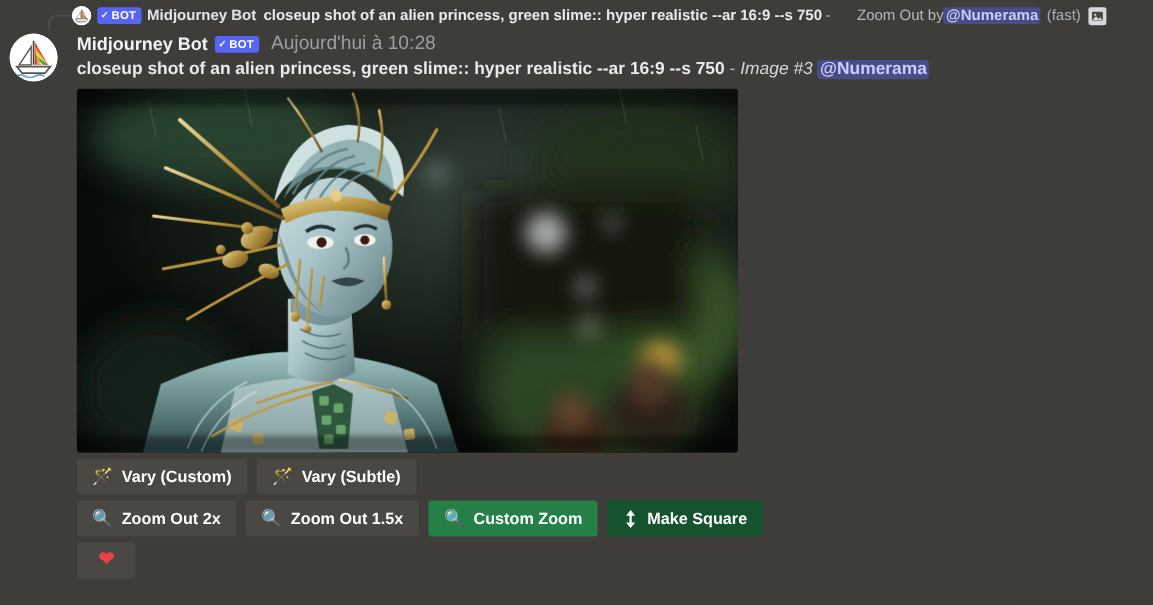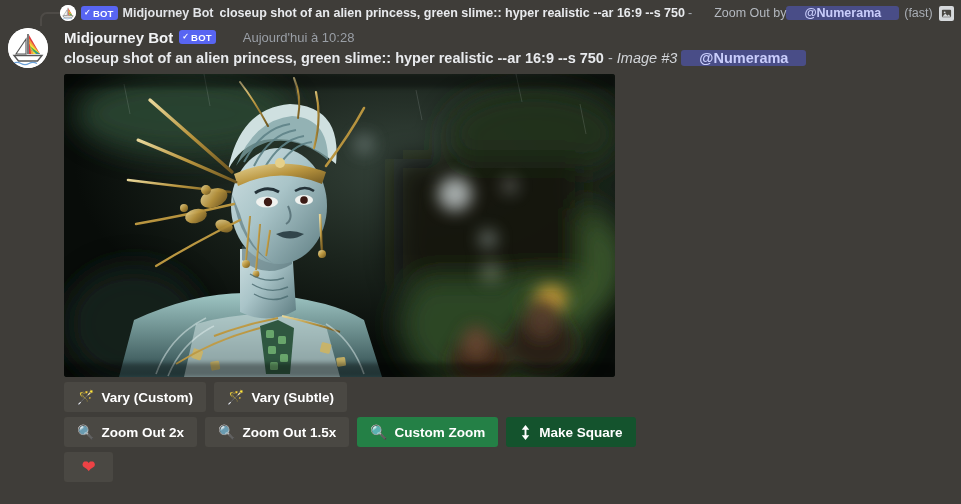--- a/index.html
+++ b/index.html
@@ -88,21 +88,21 @@
     color: #e8eaed;
     font-weight: bold;
     font-size: 12.5px;
   }
   .reply-sep { color: #a9aeb5; margin: 0 3px; font-weight: normal; }
   .reply-action { color: #b4b9c0; font-weight: normal; margin-left: 19px; }
   .mention {
     background: rgba(88,101,242,.42);
     color: #c9cdfb;
     border-radius: 3px;
-    padding: 0 18px;
+    padding: 0 2px;
     font-weight: 600;
   }
   .reply-fast { color: #a9aeb5; margin-left: 5px; }
   .attach-icon {
     margin-left: 6px;
     width: 15px;
     height: 15px;
     border-radius: 2px;
     background: #d6d9dc;
     display: inline-flex;
@@ -139,22 +139,22 @@
     margin-bottom: 1px;
   }
   .msg-author {
     color: #f2f3f5;
     font-weight: bold;
     font-size: 15px;
     margin-right: 6px;
   }
   .msg-time {
     color: #9a9fa6;
-    font-size: 13px;
-    margin-left: 22px;
+    font-size: 16px;
+    margin-left: 5px;
   }
 
   .msg-content {
     font-size: 14.5px;
     line-height: 19px;
     color: #e8eaed;
     white-space: nowrap;
   }
   .msg-content .prompt { font-weight: bold; }
   .msg-content .dash { color: #b9bec5; font-weight: normal; }

